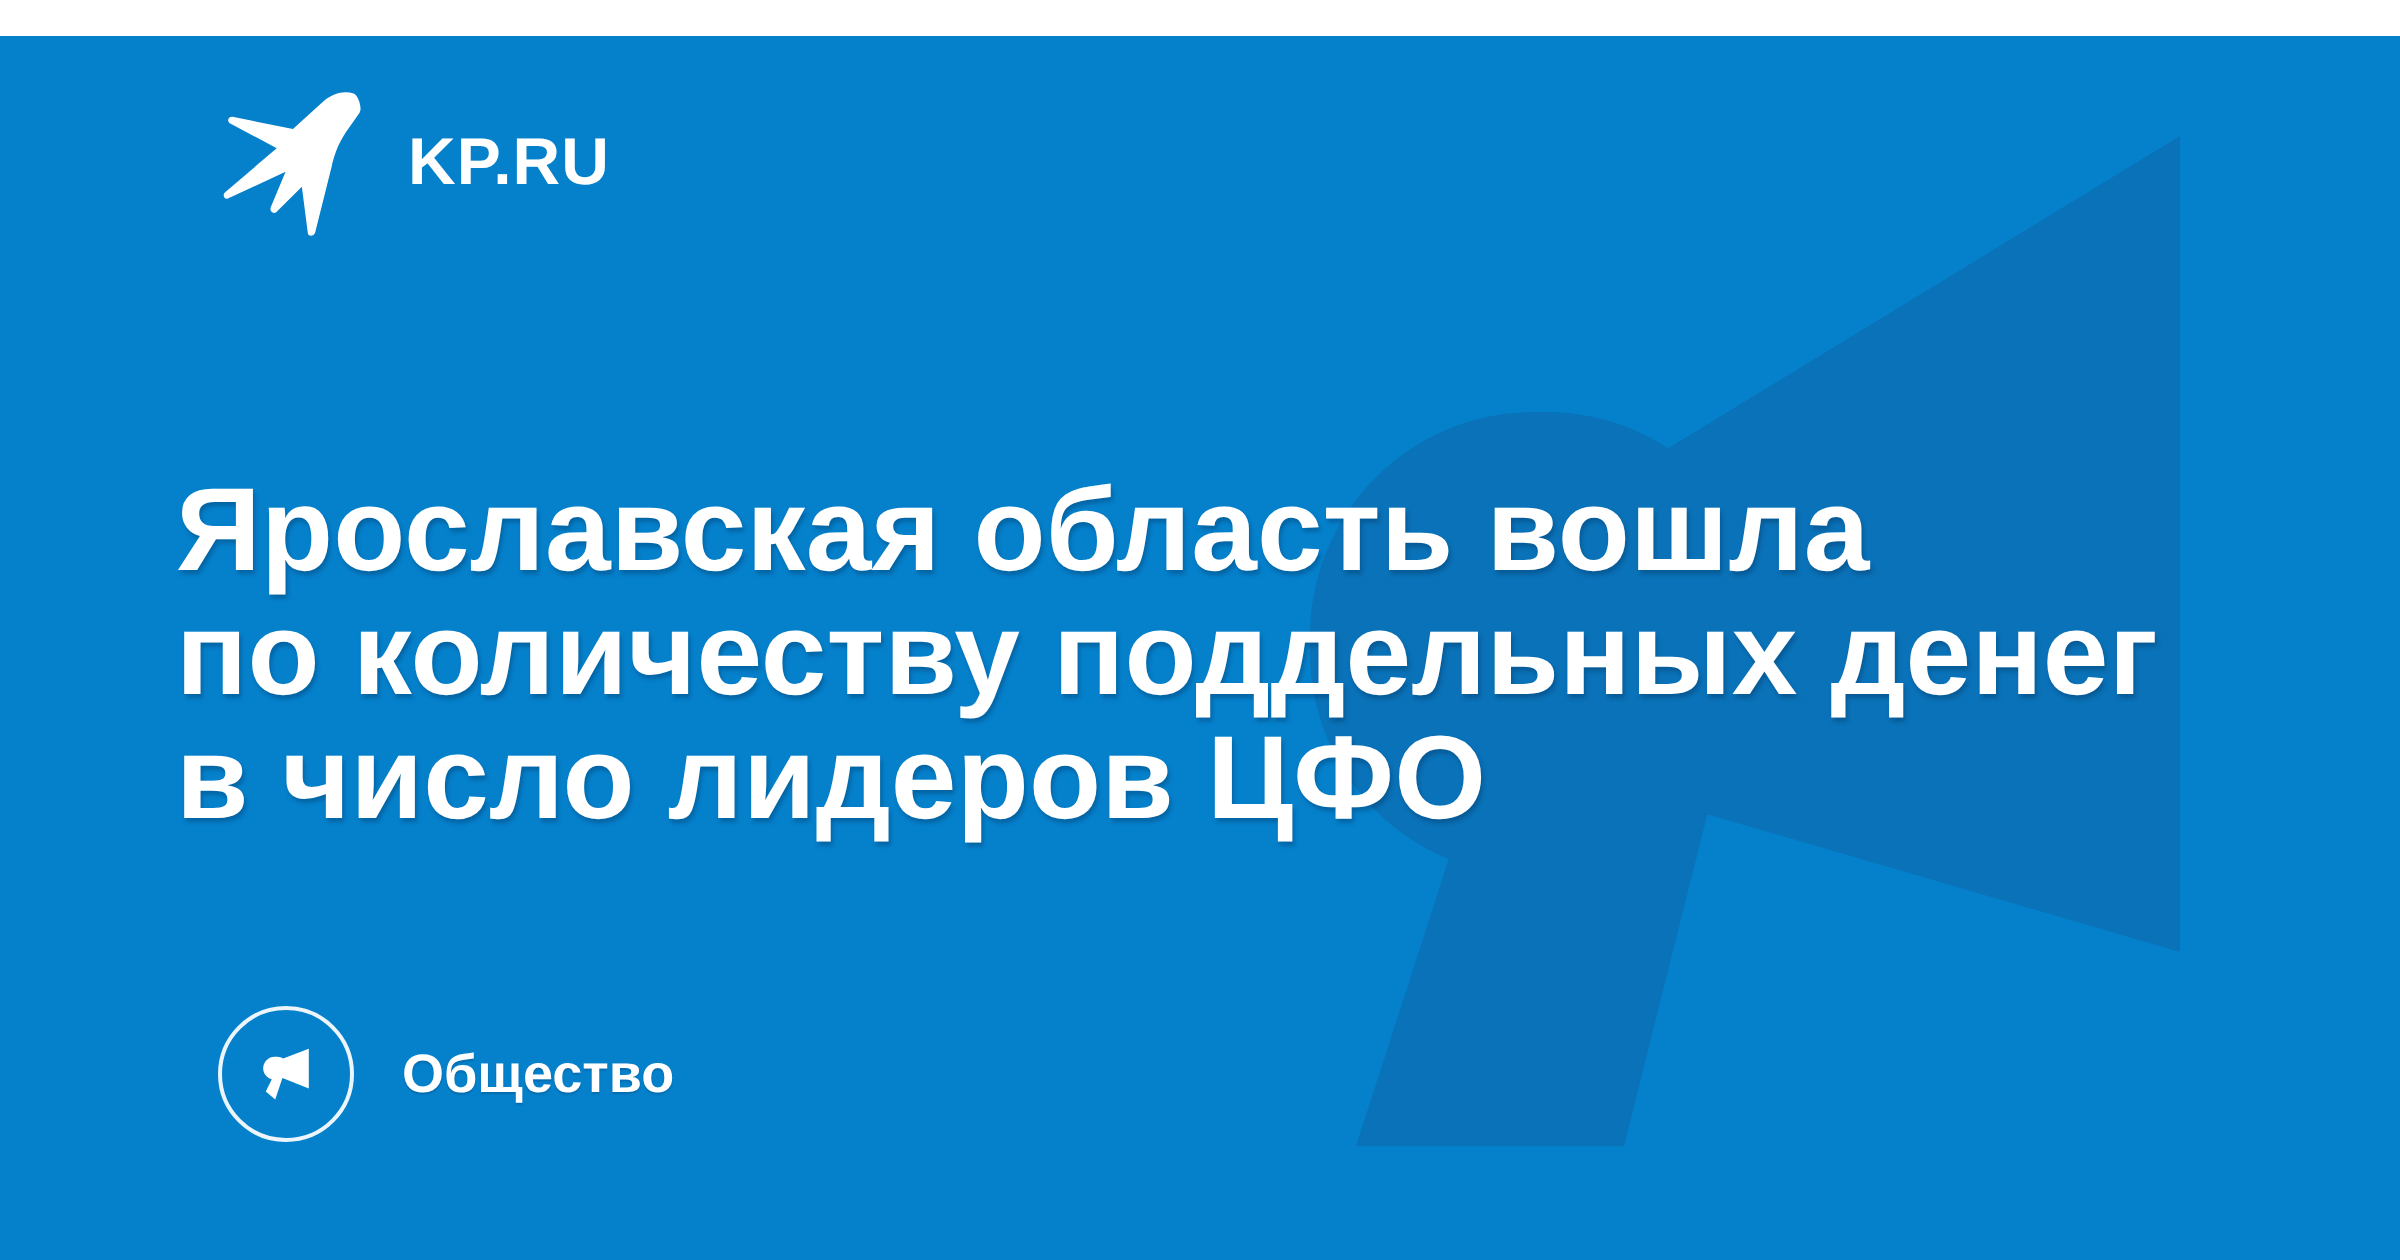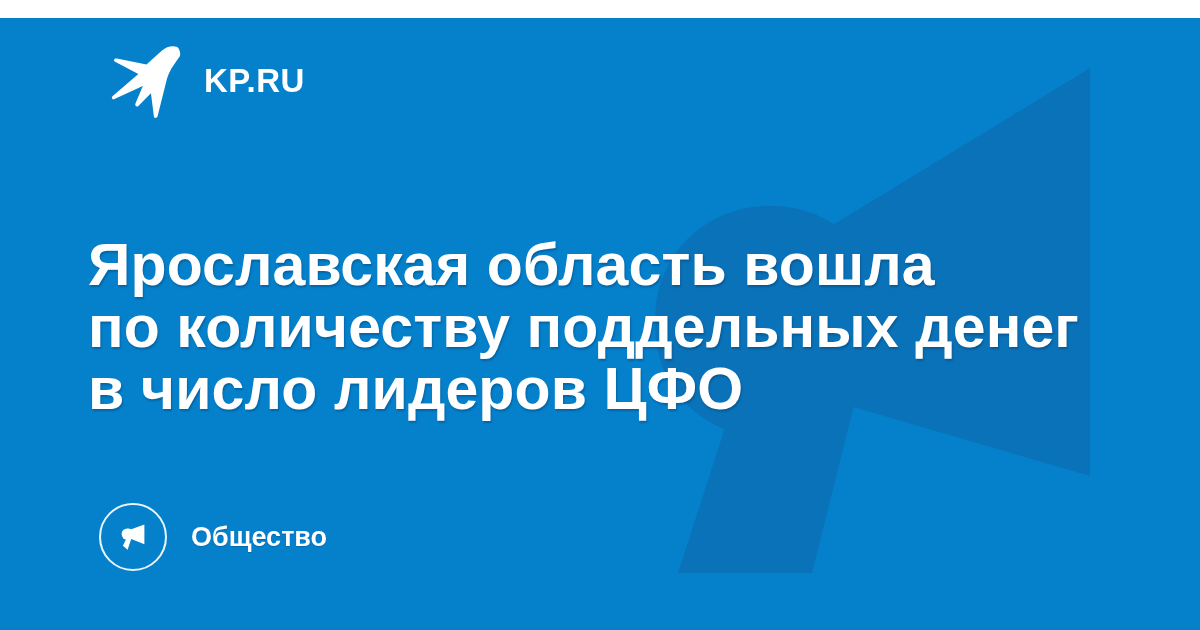--- a/index.html
+++ b/index.html
@@ -79,21 +79,21 @@
     text-shadow: 1px 2px 2px rgba(0, 45, 85, 0.35);
   }
   .headline-line {
     display: block;
     white-space: nowrap;
   }
 
   
   .category {
     position: absolute;
-    left: 99px;
+    left: 109px;
     top: 484px;
     display: flex;
     align-items: center;
     gap: 24px;
     height: 70px;
   }
   .category-icon-ring {
     position: relative;
     width: 68px;
     height: 68px;

